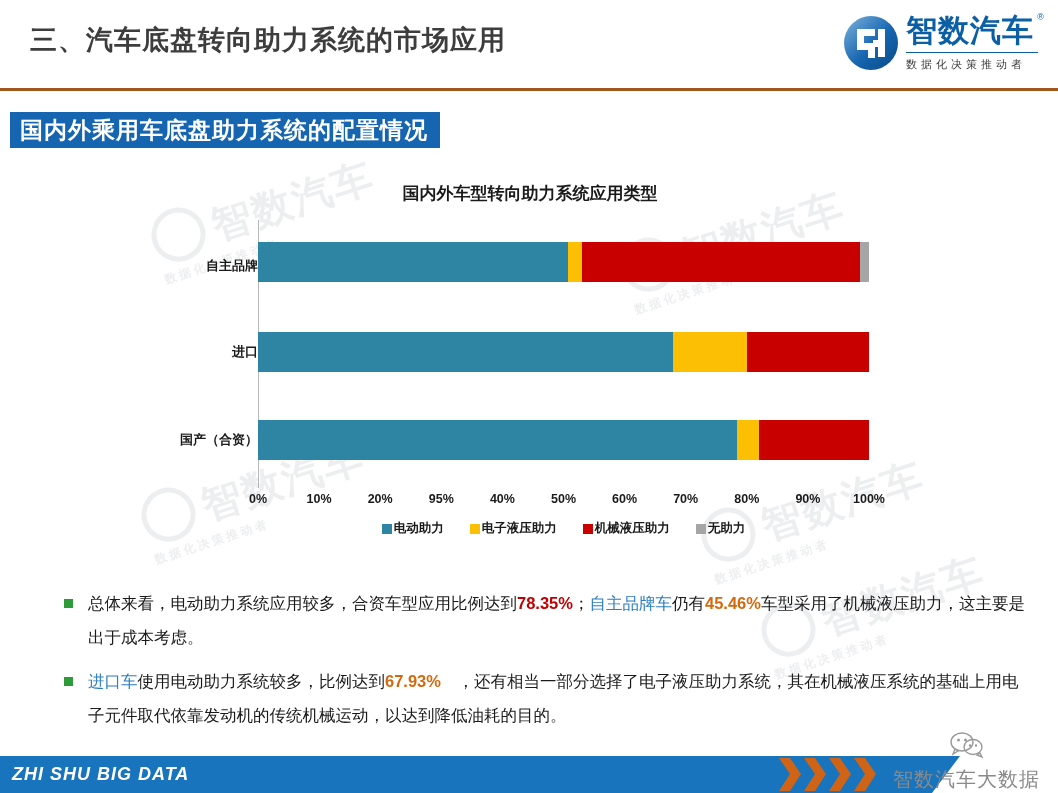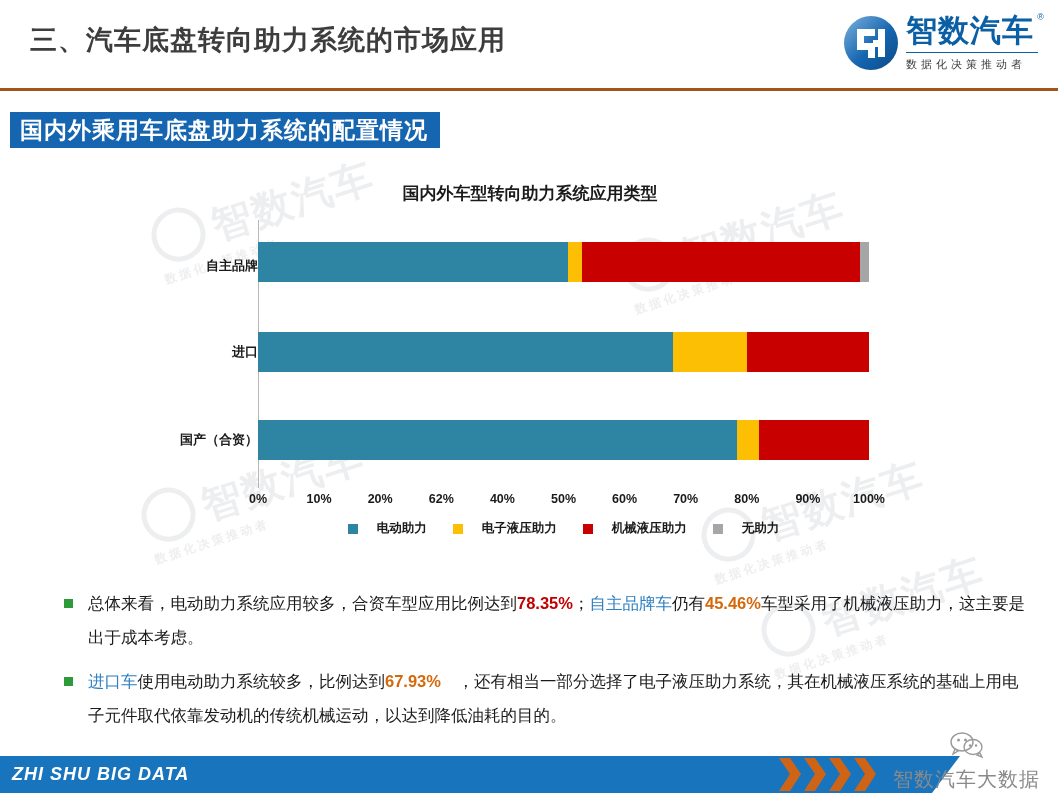--- a/index.html
+++ b/index.html
@@ -175,21 +175,21 @@
     white-space: nowrap;
   }
   .legend {
     position: absolute;
     left: 128px; top: 300px;
     width: 611px;
     display: flex;
     justify-content: center;
     gap: 26px;
   }
-  .legend-item { display: flex; align-items: center; gap: 19px; }
+  .legend-item { display: flex; align-items: center; gap: 2px; }
   .legend-swatch { width: 10px; height: 10px; display:inline-block; }
   .legend-label { font-size: 12.5px; font-weight: 700; color: #1a1a1a; white-space: nowrap; }
 
   
   .body-text {
     position: absolute;
     left: 62px; top: 586px;
     width: 965px;
     z-index: 2;
   }
@@ -339,21 +339,21 @@
       </div>
     <div id="cats">
         <div class="cat-label" style="top: 37px; margin-left: 15px;">自主品牌</div>
         <div class="cat-label" style="top: 123px;">进口</div>
         <div class="cat-label" style="top: 211px; padding-left: 28px;">国产（合资）</div>
       </div>
     <div class="tick-row" id="ticks">
         <span class="tick" style="left: 0px;">0%</span>
         <span class="tick" style="left: 61.1px;">10%</span>
         <span class="tick" style="left: 122.2px;">20%</span>
-        <span class="tick" style="left: 183.3px;">62%</span>
+        <span class="tick" style="left: 183.3px;">95%</span>
         <span class="tick" style="left: 244.4px;">40%</span>
         <span class="tick" style="left: 305.5px;">50%</span>
         <span class="tick" style="left: 366.6px;">60%</span>
         <span class="tick" style="left: 427.7px;">70%</span>
         <span class="tick" style="left: 488.8px;">80%</span>
         <span class="tick" style="left: 549.9px;">90%</span>
         <span class="tick" style="left: 611px;">100%</span>
       </div>
     <div class="legend" id="legend">
         <span class="legend-item">

